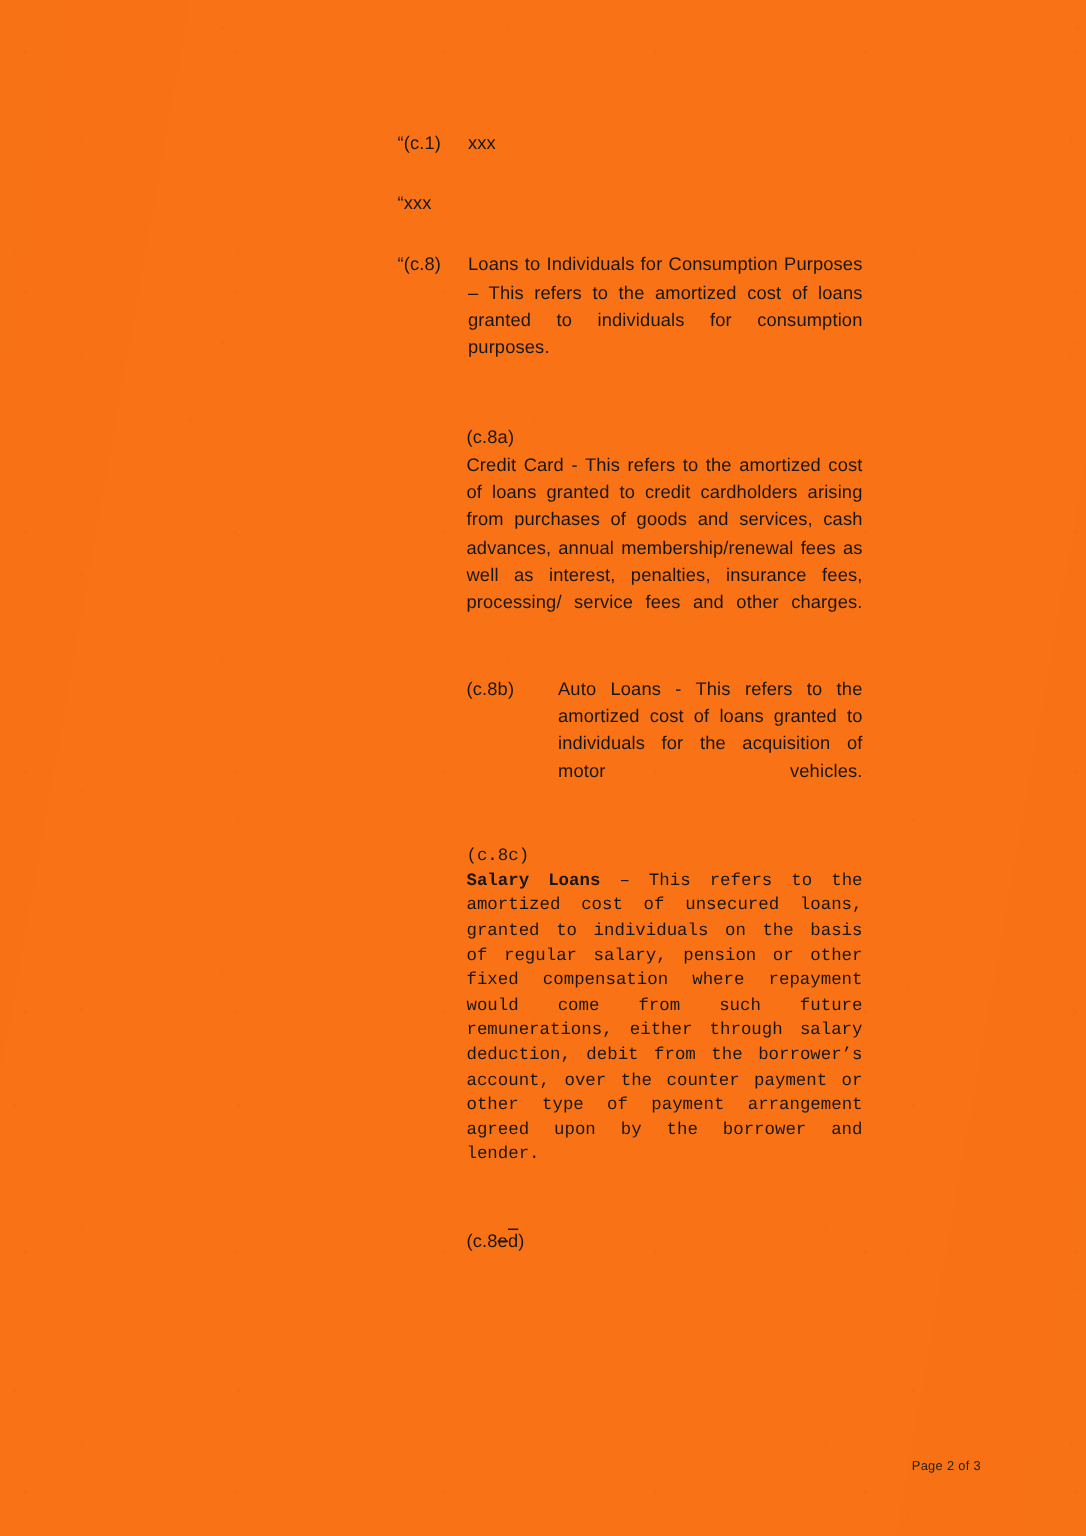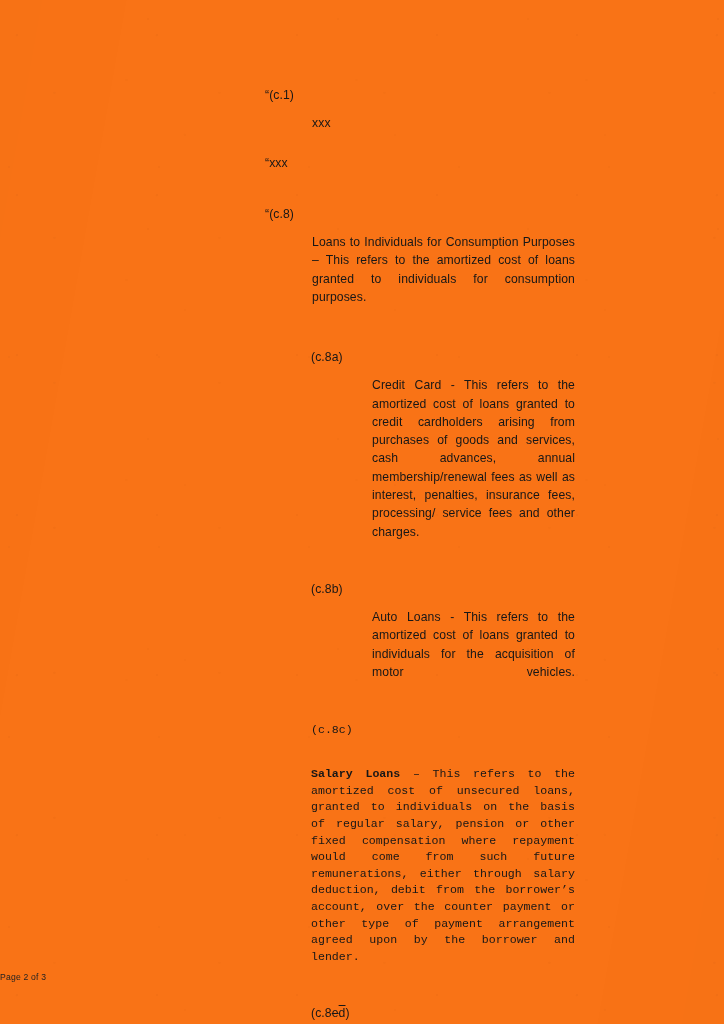--- a/index.html
+++ b/index.html
@@ -50,21 +50,20 @@
     align-items: flex-start;
   }
   .clause-label {
     flex: 0 0 auto;
     white-space: pre;
   }
   .clause-text {
     flex: 1 1 auto;
     text-align: justify;
     text-justify: inter-word;
-    margin-top: 28px;
   }
   .clause-text::after {
     content: "";
     display: inline-block;
     width: 100%;
   }
 
   
   .lvl1 {
     font-size: 12.2px;
@@ -87,21 +86,21 @@
   .lvl2 {
     margin-left: 46px;
     width: 264px;
     font-size: 12.2px;
     line-height: 18.3px;
     letter-spacing: 0.1px;
   }
   .lvl2 .clause-label {
     width: 61px;
   }
-  .row-c8a { margin-bottom: 21px; }
+  .row-c8a { margin-bottom: 21px; flex-direction: column; }
   .row-c8b { margin-bottom: 22px; }
 
   
   .lvl2.mono {
     font-family: "Liberation Mono", "DejaVu Sans Mono", monospace;
     font-size: 11.6px;
     line-height: 16.6px;
     letter-spacing: 0px;
     flex-direction: column;
   }
@@ -119,23 +118,23 @@
   }
   .over-d {
     text-decoration: overline;
     text-decoration-thickness: 1px;
   }
 
   
   .page-footer {
     position: absolute;
     left: 0;
-    right: 57px;
+    right: 70px;
     top: 972px;
-    text-align: left;
+    text-align: right;
     font-size: 8.6px;
     letter-spacing: 0.2px;
     color: #232323;
   }
 </style>
 </head>
 <body>
 
 <div id="page">
 

